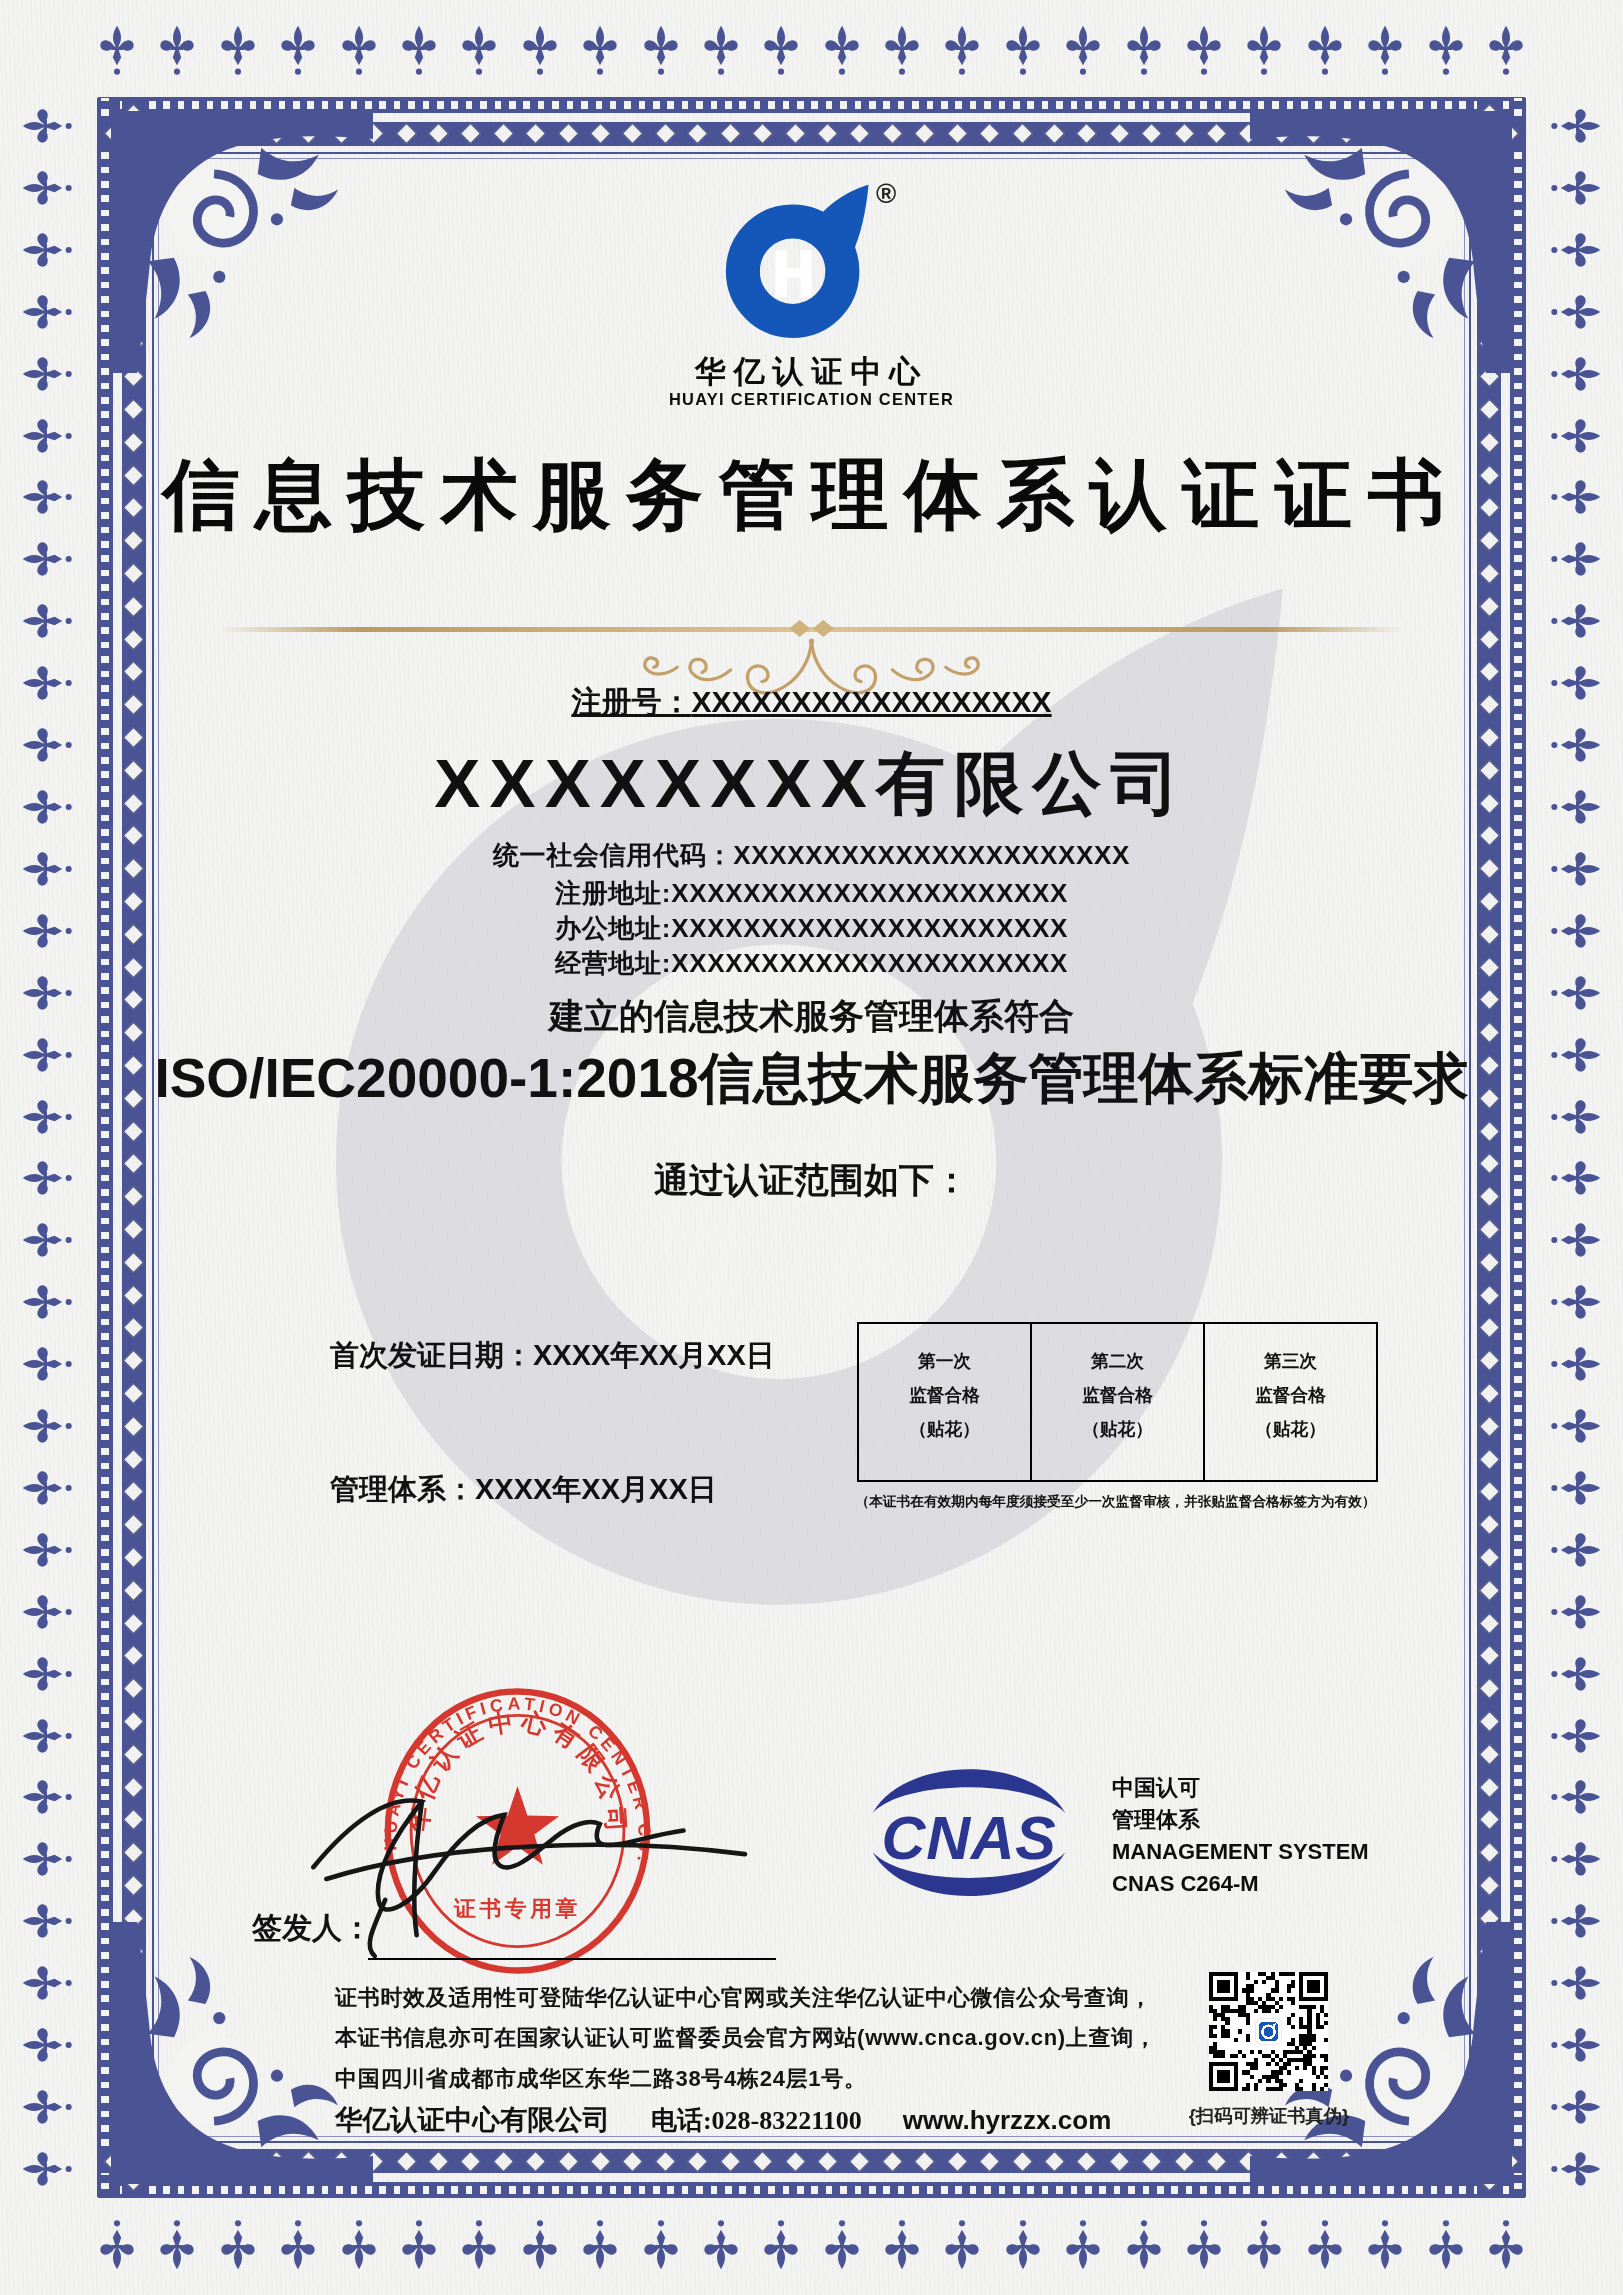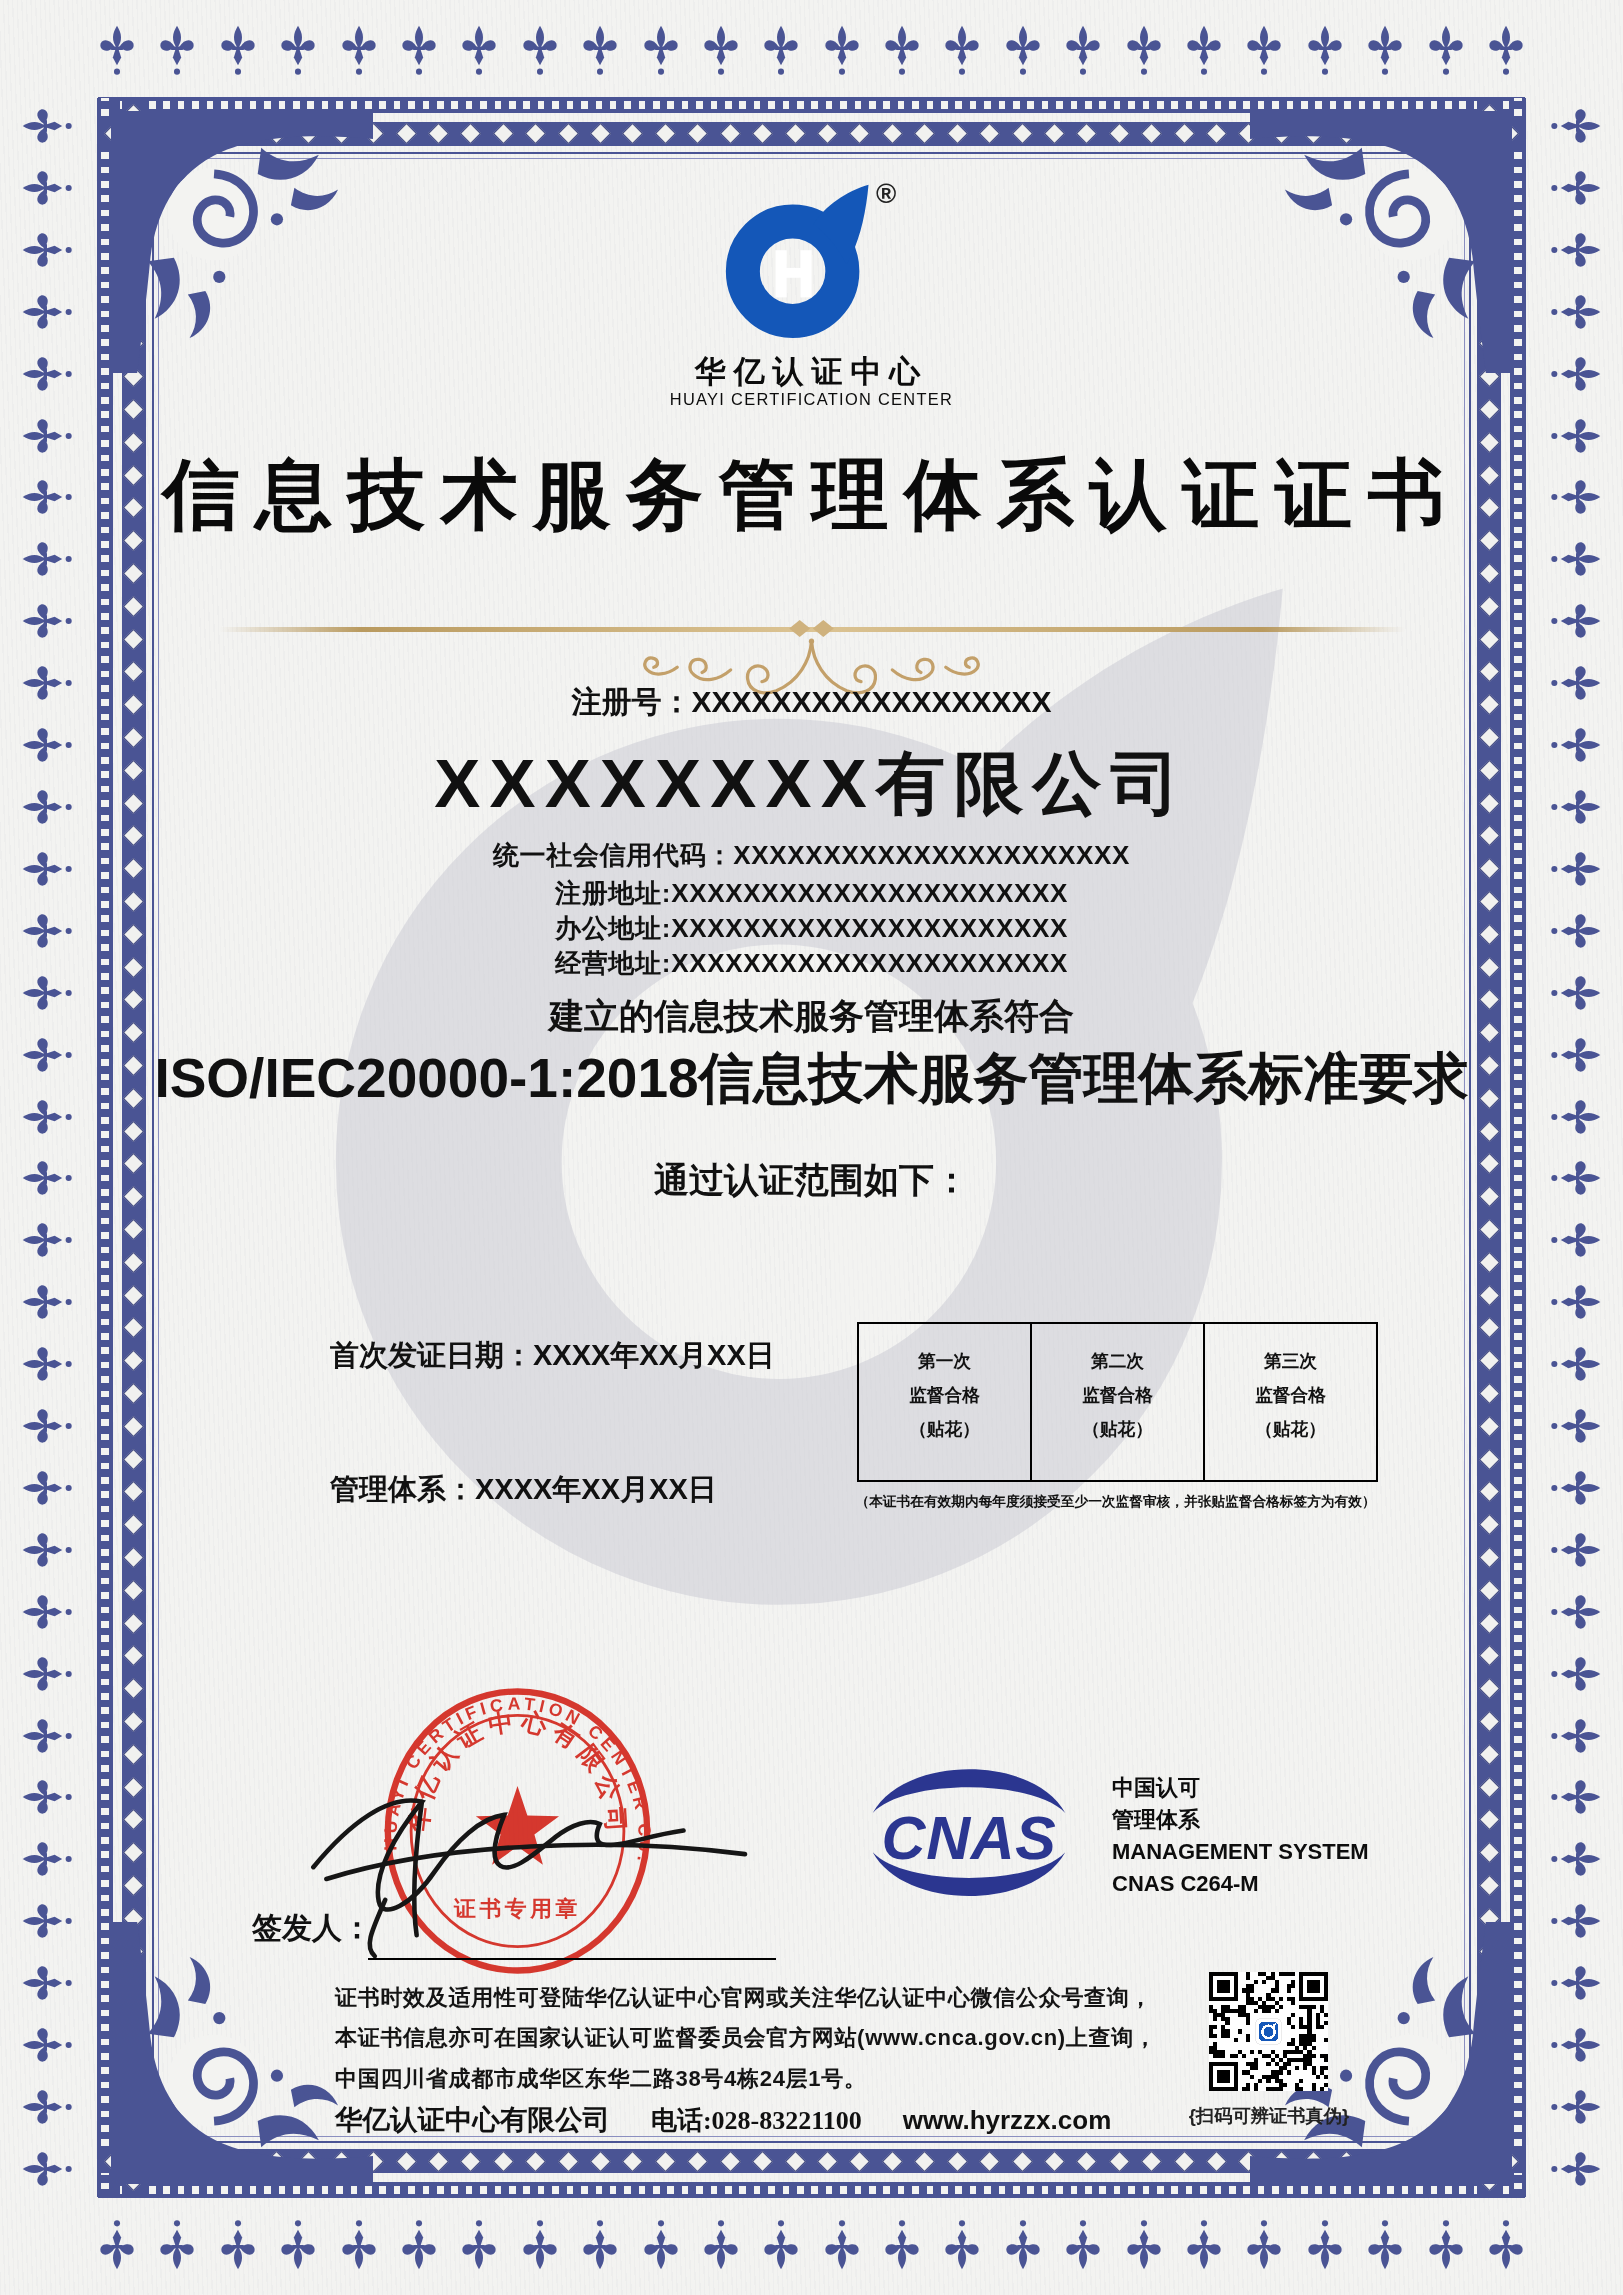--- a/index.html
+++ b/index.html
@@ -45,32 +45,32 @@
   .corner{position:absolute;width:262px;height:262px;color:#4a5494;--pg:#f3f3f1;}
   .c-tl{left:111px;top:111px;}
   .c-tr{right:111px;top:111px;transform:scaleX(-1);}
   .c-bl{left:111px;bottom:111px;transform:scaleY(-1);}
   .c-br{right:111px;bottom:111px;transform:rotate(180deg);}
 
   
   .logo-main{left:718px;top:182px;width:161px;height:164px;--ring:#1457b8;--hfill:#ffffff;}
   .reg-mark{left:876px;top:178px;font-size:27.5px;font-weight:700;color:#222;}
   .logo-cn{top:351px;font-size:31px;font-weight:900;letter-spacing:7.9px;color:#0c0c0c;}
-  .logo-en{top:390px;font-size:16.4px;font-weight:400;letter-spacing:1.3px;color:#0c0c0c;}
+  .logo-en{top:390px;font-size:16.4px;font-weight:700;letter-spacing:1.3px;color:#0c0c0c;}
 
   .title{top:444px;font-size:77px;font-weight:900;letter-spacing:15.7px;color:#0a0a0a;}
 
   .gold-line{left:219px;top:627px;width:1186px;height:4.6px;
     background:linear-gradient(90deg,rgba(185,154,95,0) 0%,#b headers 0,#b99a5f 12%,#dcc494 50%,#b99a5f 88%,rgba(185,154,95,0) 100%);
     background:linear-gradient(90deg,rgba(185,154,95,0) 0%,#b99a5f 12%,#dcc494 50%,#b99a5f 88%,rgba(185,154,95,0) 100%);}
   .gold-orn{left:780px;top:616px;width:63px;height:25px;}
   .gold-flourish{left:555px;top:636px;width:513px;height:73px;color:#c3a06a;}
 
   
-  .reg-line{top:682px;font-size:30px;font-weight:700;}
+  .reg-line{top:682px;font-size:30px;font-weight:700;text-decoration:underline;}
   .company{top:738px;font-size:69px;font-weight:900;letter-spacing:9.2px;}
   .credit{top:838px;font-size:26px;font-weight:700;letter-spacing:0.7px;}
   .addr0{top:876px;} .addr1{top:911px;} .addr2{top:946px;}
   .addr{font-size:26px;font-weight:700;letter-spacing:0.7px;}
   .intro{top:993px;font-size:35px;font-weight:800;}
   .iso{top:1042px;font-size:55px;font-weight:900;}
   .scope-label{top:1157px;font-size:35px;font-weight:800;}
   .scope-value{top:1216px;font-size:38px;font-weight:700;letter-spacing:0.7px;}
 
   .date-line{left:330px;font-size:29px;font-weight:700;white-space:nowrap;}

